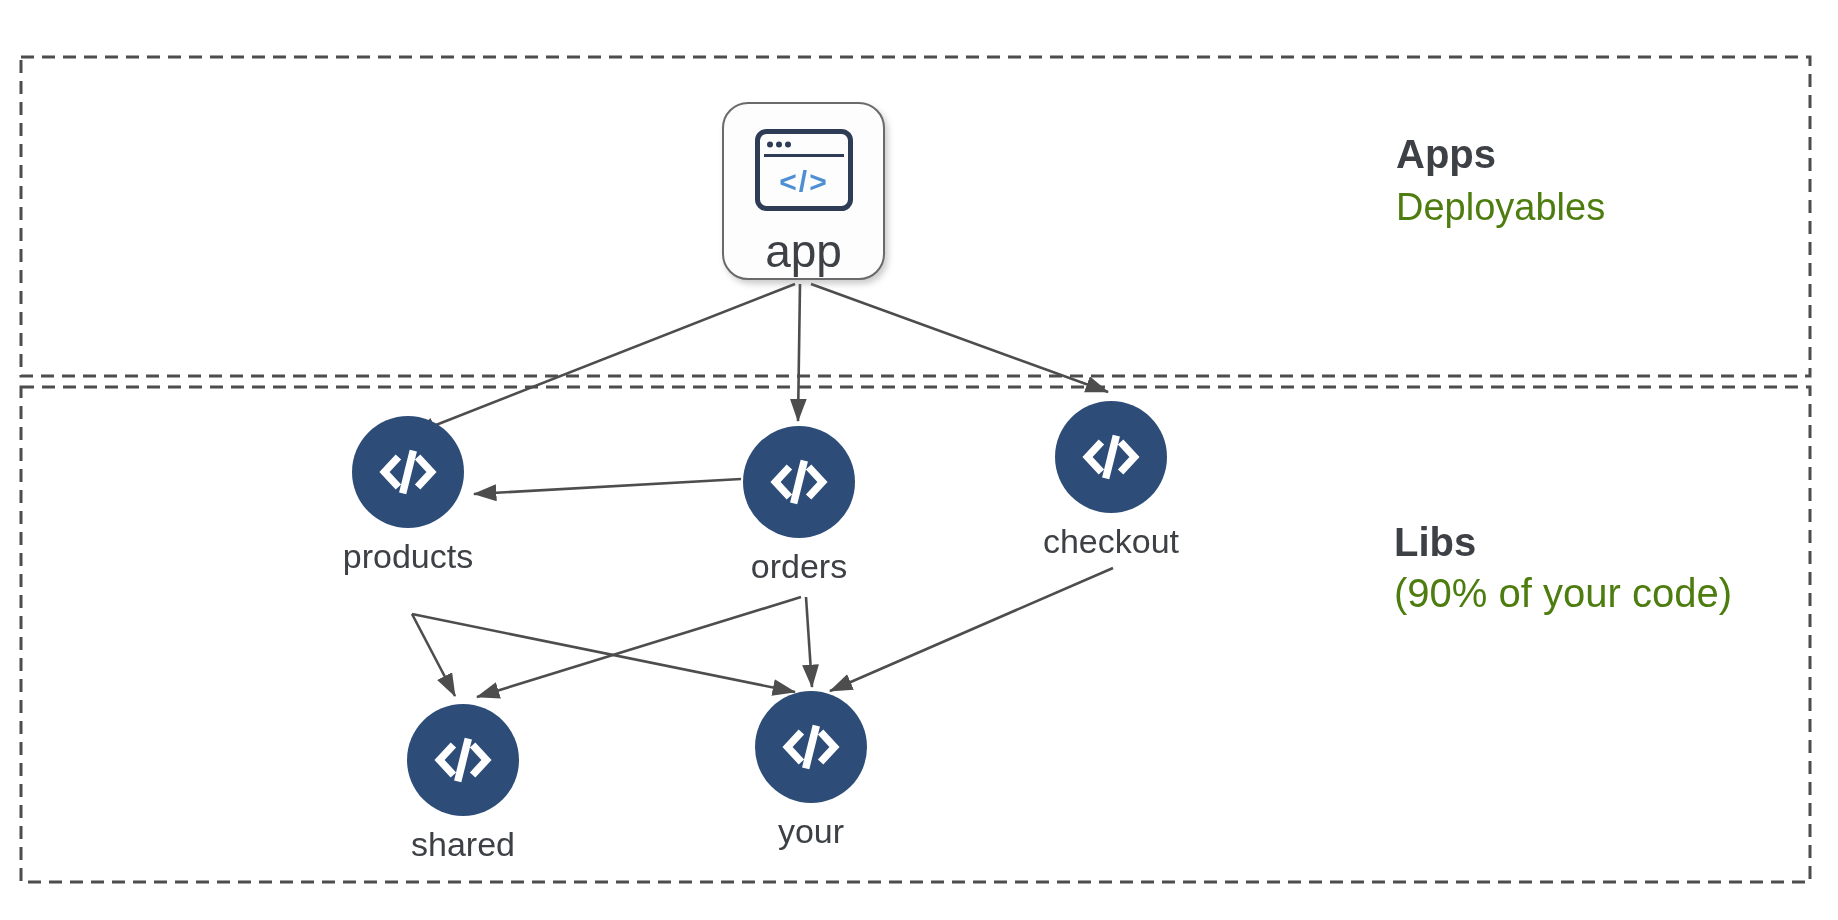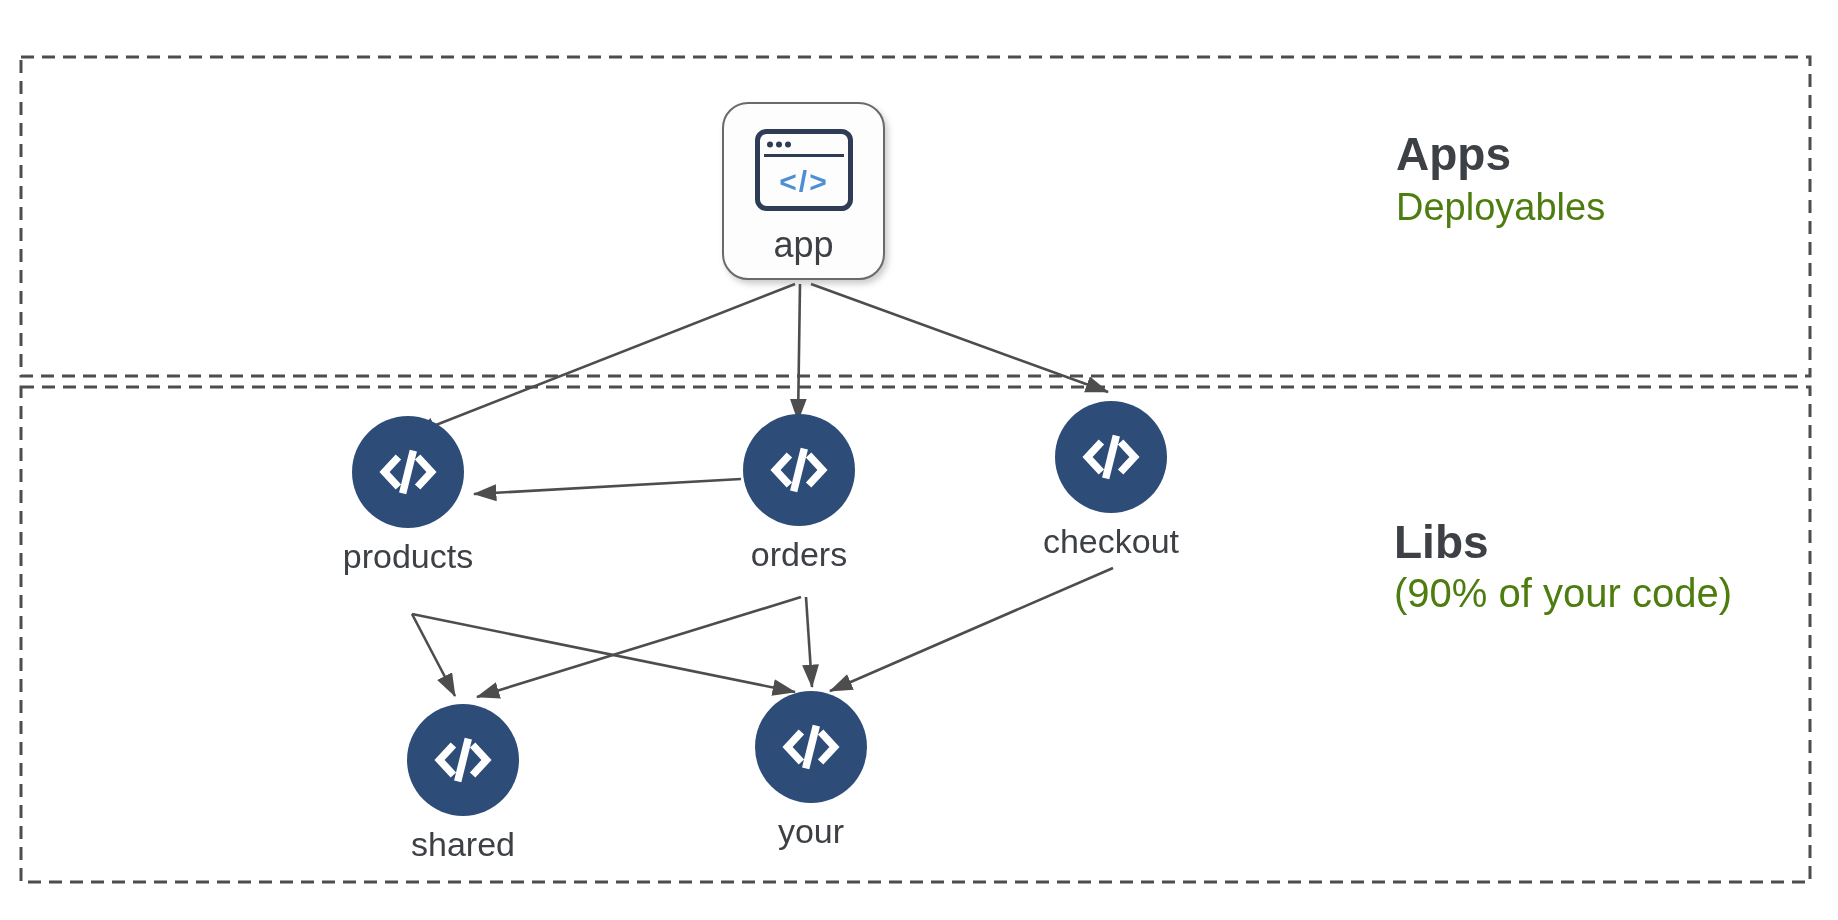--- a/index.html
+++ b/index.html
@@ -1,29 +1,29 @@
 <!DOCTYPE html>
 <html><head>
 <meta charset="utf-8">
 <style>
   html,body{margin:0;padding:0;background:#ffffff;}
   .canvas{position:relative;width:1838px;height:920px;background:#ffffff;overflow:hidden;
           font-family:"Liberation Sans", sans-serif;color:#3d4145;}
   #edge-layer{position:absolute;left:0;top:0;width:1838px;height:920px;z-index:1;}
 
   .region-label{position:absolute;z-index:3;}
-  .region-title{font-size:46px;font-weight:bold;line-height:56px;color:#3d4145;}
+  .region-title{font-size:40px;font-weight:bold;line-height:56px;color:#3d4145;}
   .region-sub{font-size:38px;line-height:50px;color:#4d7c0f;}
   .region-sub.small{font-size:40px;line-height:46px;}
 
   .app-node{position:absolute;z-index:2;background:#fdfdfe;border:2px solid #6a6a6a;
             border-radius:26px;box-shadow:3px 4px 6px rgba(110,110,110,0.35);
             display:flex;flex-direction:column;align-items:center;justify-content:flex-start;
             padding-top:24px;box-sizing:border-box;}
-  .app-label{font-size:36px;color:#3d4145;margin-top:12px;}
+  .app-label{font-size:46px;color:#3d4145;margin-top:12px;}
 
   .lib-node{position:absolute;z-index:2;width:300px;display:flex;flex-direction:column;align-items:center;}
   .circle{width:112px;height:112px;border-radius:50%;background:#2d4c77;
           display:flex;align-items:center;justify-content:center;}
   .node-label{margin-top:8px;font-size:34px;line-height:40px;color:#3d4145;text-align:center;white-space:nowrap;}
 </style>
 </head>
 <body>
 
 <div class="canvas">
@@ -73,21 +73,21 @@
     <div class="circle">
       <svg width="64" height="64" viewBox="0 0 60 60" xmlns="http://www.w3.org/2000/svg">
         <polyline points="21,16 8,30 21,44" fill="none" stroke="#ffffff" stroke-width="7"></polyline>
         <polyline points="39,16 52,30 39,44" fill="none" stroke="#ffffff" stroke-width="7"></polyline>
         <line x1="35" y1="10" x2="25" y2="50" stroke="#ffffff" stroke-width="7"></line>
       </svg>
     </div>
     <div class="node-label">products</div>
   </div>
 
-  <div class="lib-node" style="left: 649px; top: 414px; align-items: center;">
+  <div class="lib-node" style="left: 649px; top: 426px; align-items: center;">
     <div class="circle">
       <svg width="64" height="64" viewBox="0 0 60 60" xmlns="http://www.w3.org/2000/svg">
         <polyline points="21,16 8,30 21,44" fill="none" stroke="#ffffff" stroke-width="7"></polyline>
         <polyline points="39,16 52,30 39,44" fill="none" stroke="#ffffff" stroke-width="7"></polyline>
         <line x1="35" y1="10" x2="25" y2="50" stroke="#ffffff" stroke-width="7"></line>
       </svg>
     </div>
     <div class="node-label">orders</div>
   </div>
 

